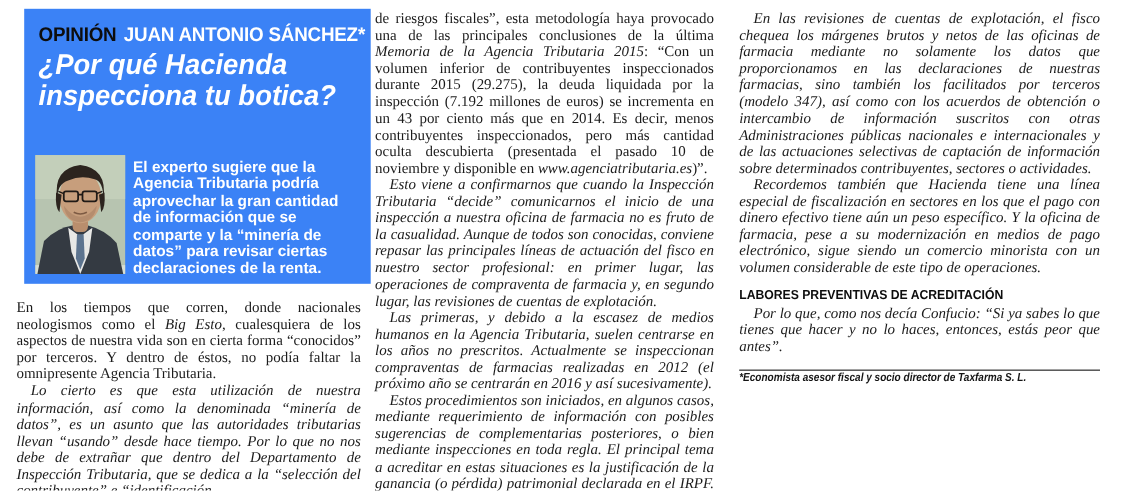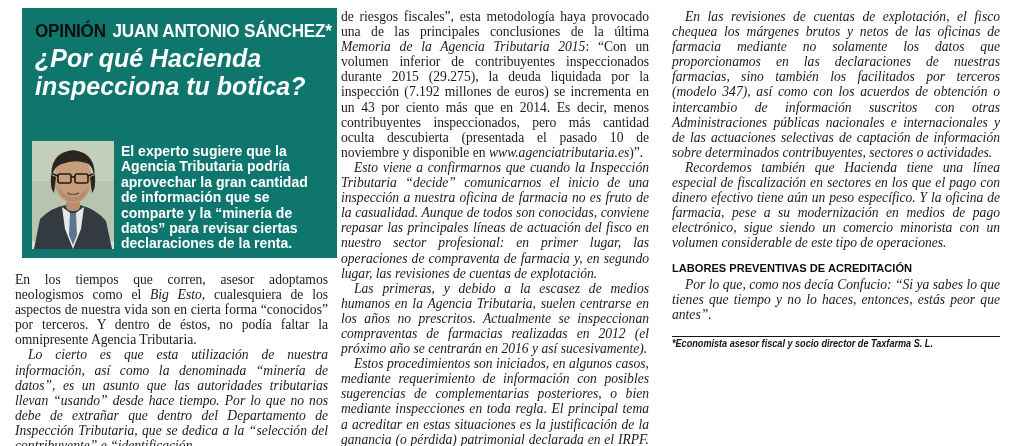--- a/index.html
+++ b/index.html
@@ -8,21 +8,21 @@
     position:relative;
     background:#ffffff;
     font-family:"Liberation Serif", serif;
     color:#1b1b1b;
     overflow:hidden;
   }
 
   
   .opinion-box {
     position:absolute; left:22px; top:8px; width:315px; height:250px;
-    background:#0f766e;
+    background:#3b82f6;
   }
   .kicker {
     margin:13px 13px 3px 13px;
     font-family:"Liberation Sans", sans-serif;
     font-weight:bold; font-size:18px; line-height:20px;
     letter-spacing:-0.2px;
     transform:scaleX(0.95); transform-origin:left center;
     white-space:nowrap;
   }
   .kicker .k-label { color:#0d0d0d; margin-right:7px; }
@@ -121,31 +121,31 @@
     <line x1="26" y1="35" x2="21" y2="33" stroke="#201a16" stroke-width="1.4"></line>
     <line x1="56" y1="35" x2="61" y2="33" stroke="#201a16" stroke-width="1.4"></line>
 
     <path d="M35 52 Q41 55 47 52" fill="none" stroke="#7d5a43" stroke-width="1.4"></path>
   </svg>
 
   <div class="standfirst">El experto sugiere que la Agencia Tributaria podría aprovechar la gran cantidad de información que se comparte y la “minería de datos” para revisar ciertas declaraciones de la renta.</div>
 </div>
 
 <div class="col" id="col1">
-  <p><span>En los tiempos que corren, asesor adoptamos neologismos como el </span><span class="it">Big Esto</span><span>, cualesquiera de los aspectos de nuestra vida son en cierta forma “conocidos” por terceros. Y dentro de éstos, no podía faltar la omnipresente Agencia Tributaria.</span></p>
+  <p><span>En los tiempos que corren, donde nacionales neologismos como el </span><span class="it">Big Esto</span><span>, cualesquiera de los aspectos de nuestra vida son en cierta forma “conocidos” por terceros. Y dentro de éstos, no podía faltar la omnipresente Agencia Tributaria.</span></p>
   <p class="indent">Lo cierto es que esta utilización de nuestra información, así como la denominada “minería de datos”, es un asunto que las autoridades tributarias llevan “usando” desde hace tiempo. Por lo que no nos debe de extrañar que dentro del Departamento de Inspección Tributaria, que se dedica a la “selección del contribuyente” e “identificación</p>
 </div>
 
 <div class="col" id="col2">
   <p><span>de riesgos fiscales”, esta metodología haya provocado una de las principales conclusiones de la última </span><span class="it">Memoria de la Agencia Tributaria 2015</span><span>: “Con un volumen inferior de contribuyentes inspeccionados durante 2015 (29.275), la deuda liquidada por la inspección (7.192 millones de euros) se incrementa en un 43 por ciento más que en 2014. Es decir, menos contribuyentes inspeccionados, pero más cantidad oculta descubierta (presentada el pasado 10 de noviembre y disponible en </span><span class="it">www.agenciatributaria.es</span><span>)”.</span></p>
   <p class="indent">Esto viene a confirmarnos que cuando la Inspección Tributaria “decide” comunicarnos el inicio de una inspección a nuestra oficina de farmacia no es fruto de la casualidad. Aunque de todos son conocidas, conviene repasar las principales líneas de actuación del fisco en nuestro sector profesional: en primer lugar, las operaciones de compraventa de farmacia y, en segundo lugar, las revisiones de cuentas de explotación.</p>
   <p class="indent">Las primeras, y debido a la escasez de medios humanos en la Agencia Tributaria, suelen centrarse en los años no prescritos. Actualmente se inspeccionan compraventas de farmacias realizadas en 2012 (el próximo año se centrarán en 2016 y así sucesivamente).</p>
   <p class="indent">Estos procedimientos son iniciados, en algunos casos, mediante requerimiento de información con posibles sugerencias de complementarias posteriores, o bien mediante inspecciones en toda regla. El principal tema a acreditar en estas situaciones es la justificación de la ganancia (o pérdida) patrimonial declarada en el IRPF. Suelen ser de carácter parcial y únicamente ceñirse a la operación de</p>
 </div>
 
 <div class="col" id="col3">
   <p class="indent">En las revisiones de cuentas de explotación, el fisco chequea los márgenes brutos y netos de las oficinas de farmacia mediante no solamente los datos que proporcionamos en las declaraciones de nuestras farmacias, sino también los facilitados por terceros (modelo 347), así como con los acuerdos de obtención o intercambio de información suscritos con otras Administraciones públicas nacionales e internacionales y de las actuaciones selectivas de captación de información sobre determinados contribuyentes, sectores o actividades.</p>
   <p class="indent">Recordemos también que Hacienda tiene una línea especial de fiscalización en sectores en los que el pago con dinero efectivo tiene aún un peso específico. Y la oficina de farmacia, pese a su modernización en medios de pago electrónico, sigue siendo un comercio minorista con un volumen considerable de este tipo de operaciones.</p>
   <h3 class="subhead">LABORES PREVENTIVAS DE ACREDITACIÓN</h3>
-  <p class="indent">Por lo que, como nos decía Confucio: “Si ya sabes lo que tienes que tiempo y no lo haces, entonces, estás peor que antes”.</p>
+  <p class="indent">Por lo que, como nos decía Confucio: “Si ya sabes lo que tienes que hacer y no lo haces, entonces, estás peor que antes”.</p>
   <hr class="footnote-rule">
   <p class="footnote">*Economista asesor fiscal y socio director de Taxfarma S. L.</p>
 </div>
 
 </body></html>

